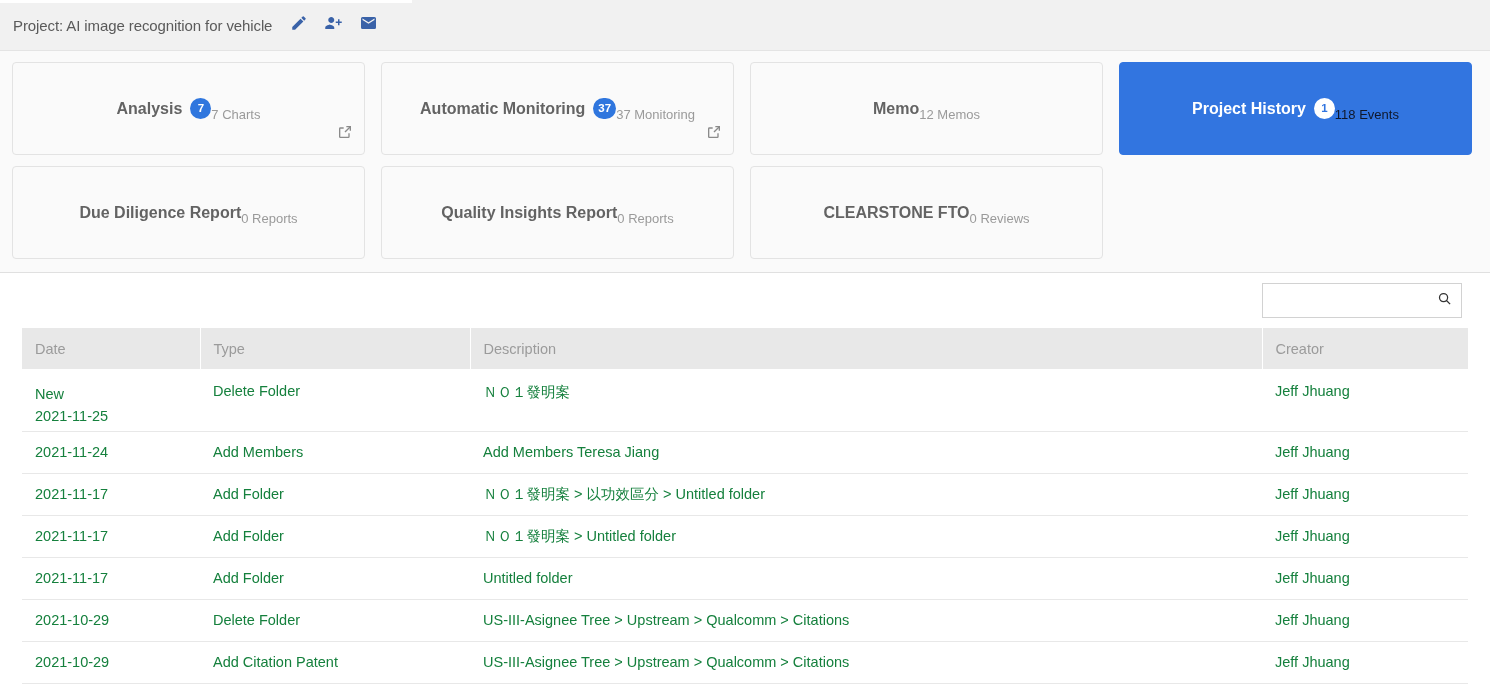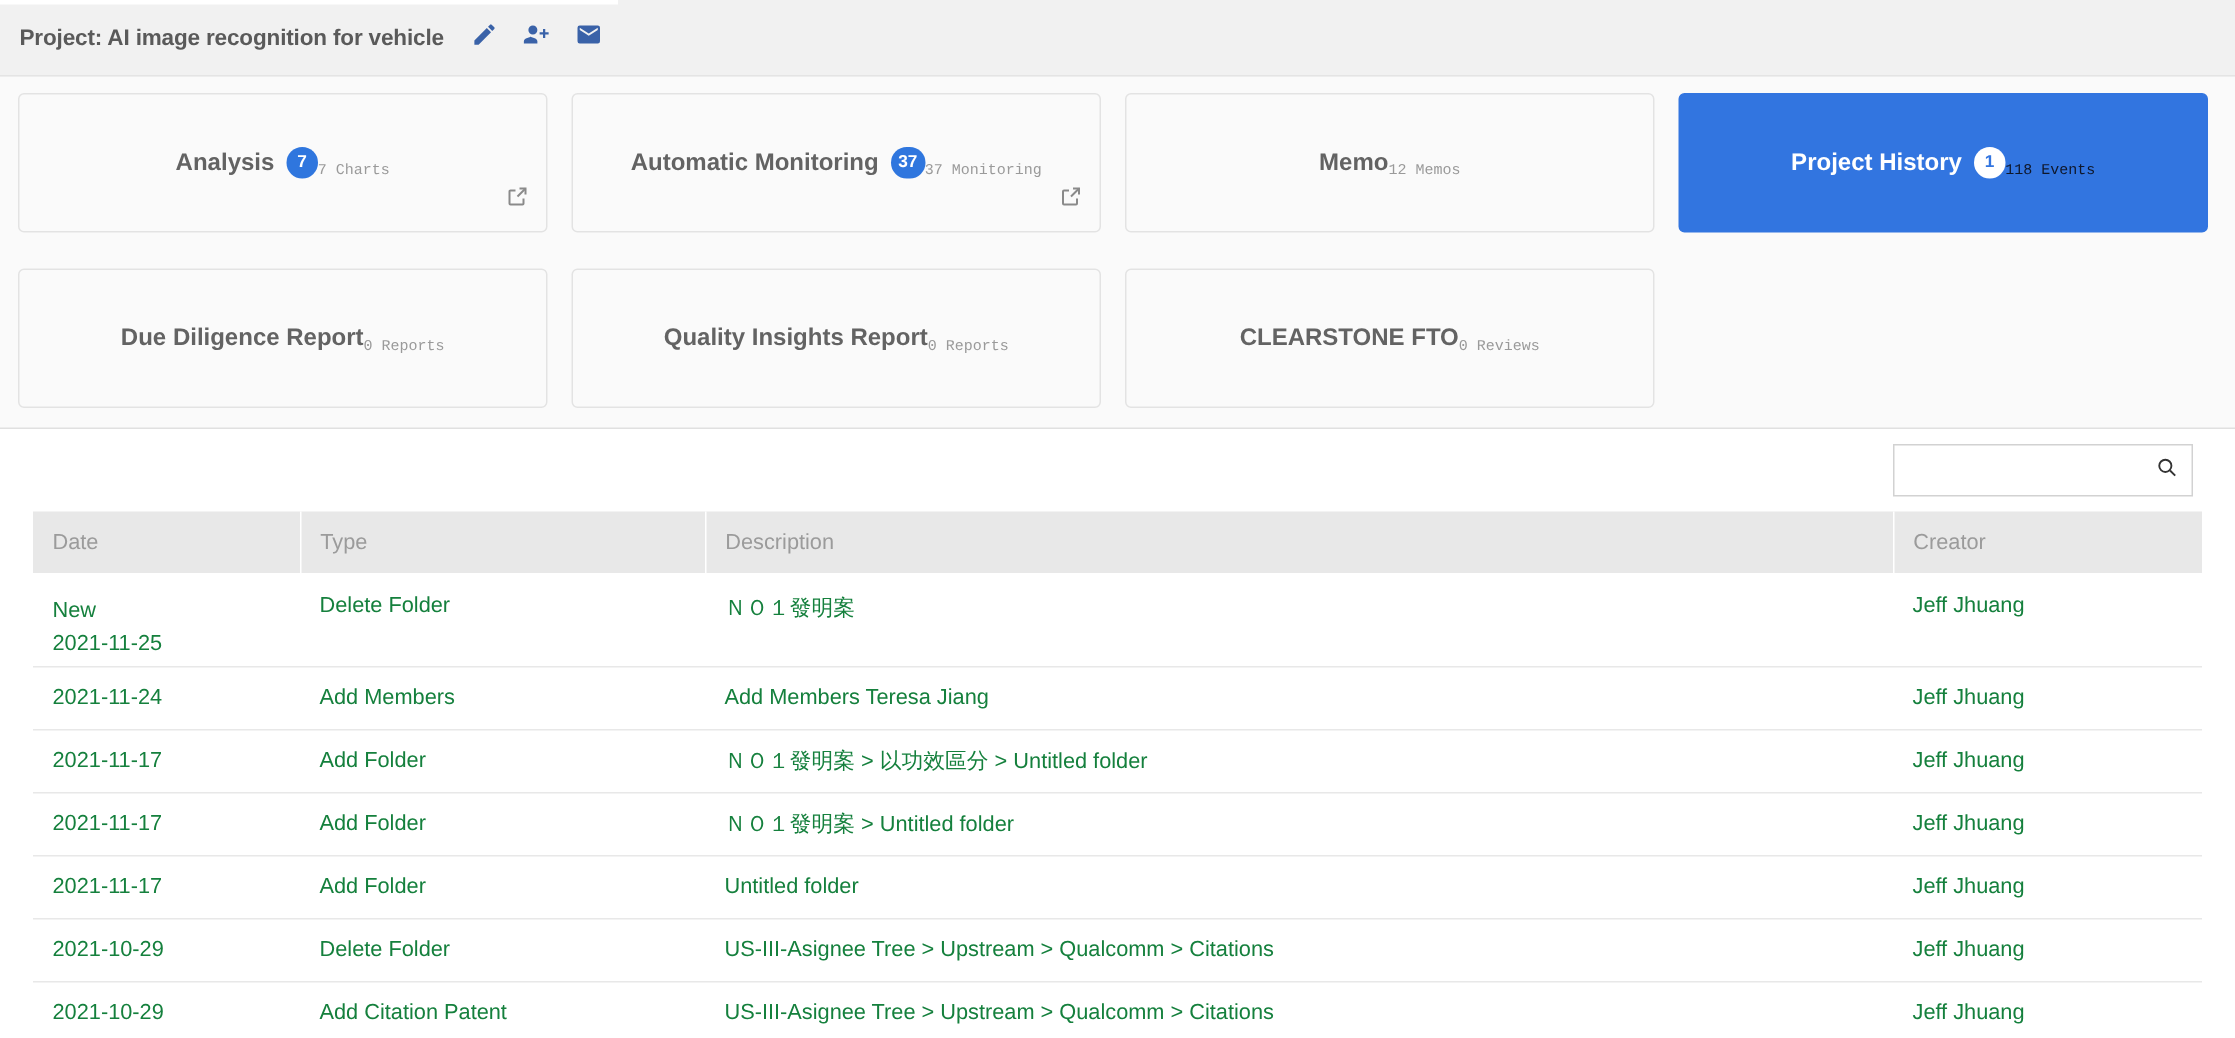--- a/index.html
+++ b/index.html
@@ -24,21 +24,21 @@
   }
   .topbar::before {
     content: "";
     position: absolute;
     left: 0; top: 0;
     width: 412px; height: 3px;
     background: #ffffff;
   }
   .project-title {
     font-size: 15px;
-    font-weight: bold;
+    font-weight: normal;
     color: #5a5a5a;
     letter-spacing: -0.1px;
     white-space: nowrap;
   }
   .title-icons {
     display: flex;
     align-items: center;
     gap: 16px;
     margin-left: 18px;
   }
@@ -48,21 +48,21 @@
   .cards-region {
     background: #fafafa;
     border-bottom: 1px solid #e0e0e0;
     padding: 11px 0 13px 0;
   }
   .card-row {
     display: flex;
     gap: 16px;
     padding: 0 12px;
   }
-  .card-row + .card-row { margin-top: 24px; }
+  .card-row + .card-row { margin-top: 11px; }
 
   .card {
     width: 353px;
     height: 93px;
     background: #fafafa;
     border: 1px solid #e3e3e3;
     border-radius: 4px;
     position: relative;
     display: flex;
     align-items: center;
@@ -72,25 +72,24 @@
   .card-title {
     font-size: 16px;
     font-weight: bold;
     color: #636363;
     display: flex;
     align-items: center;
     gap: 8px;
     line-height: 1;
   }
   .card-sub {
-    font-size: 10px;
+    font-size: 13px;
     color: #9a9a9a;
     margin-top: 12px;
     line-height: 1;
-    font-family: Liberation Mono, monospace;
   }
   .badge {
     display: inline-flex;
     align-items: center;
     justify-content: center;
     min-width: 21px;
     height: 21px;
     padding: 0 5px;
     border-radius: 11px;
     background: #2f76de;

